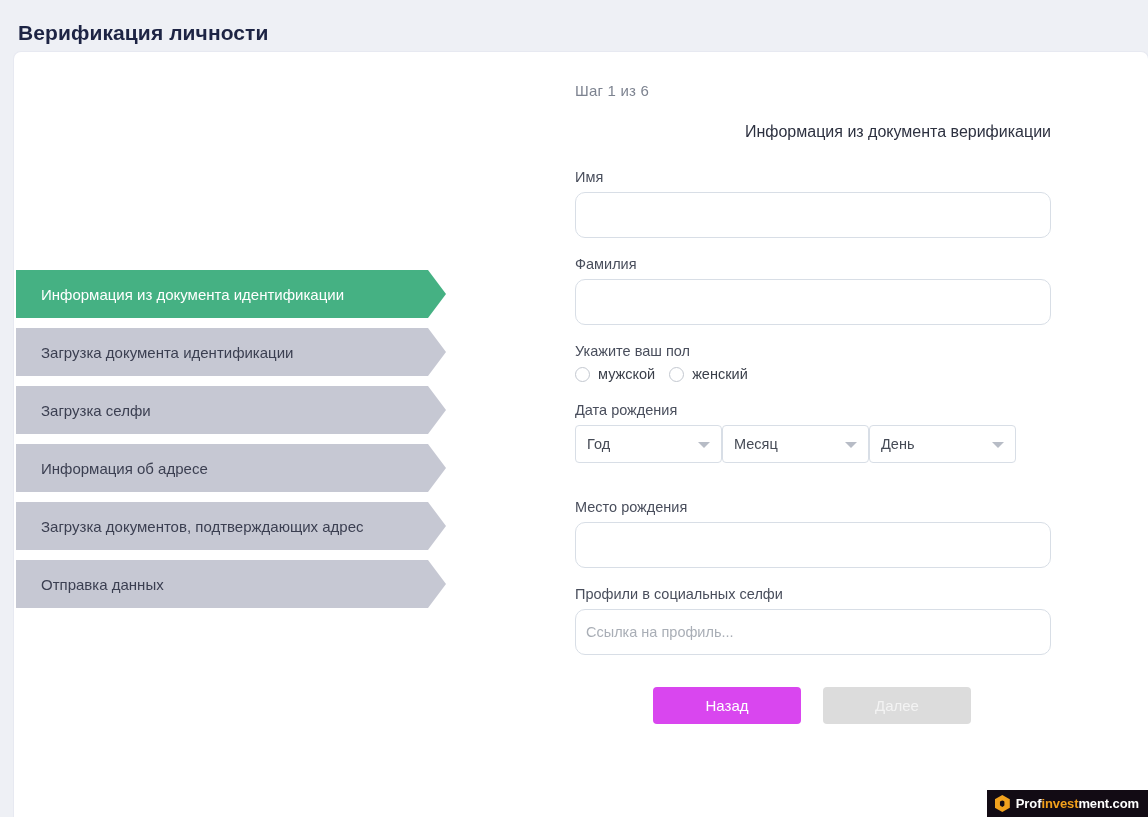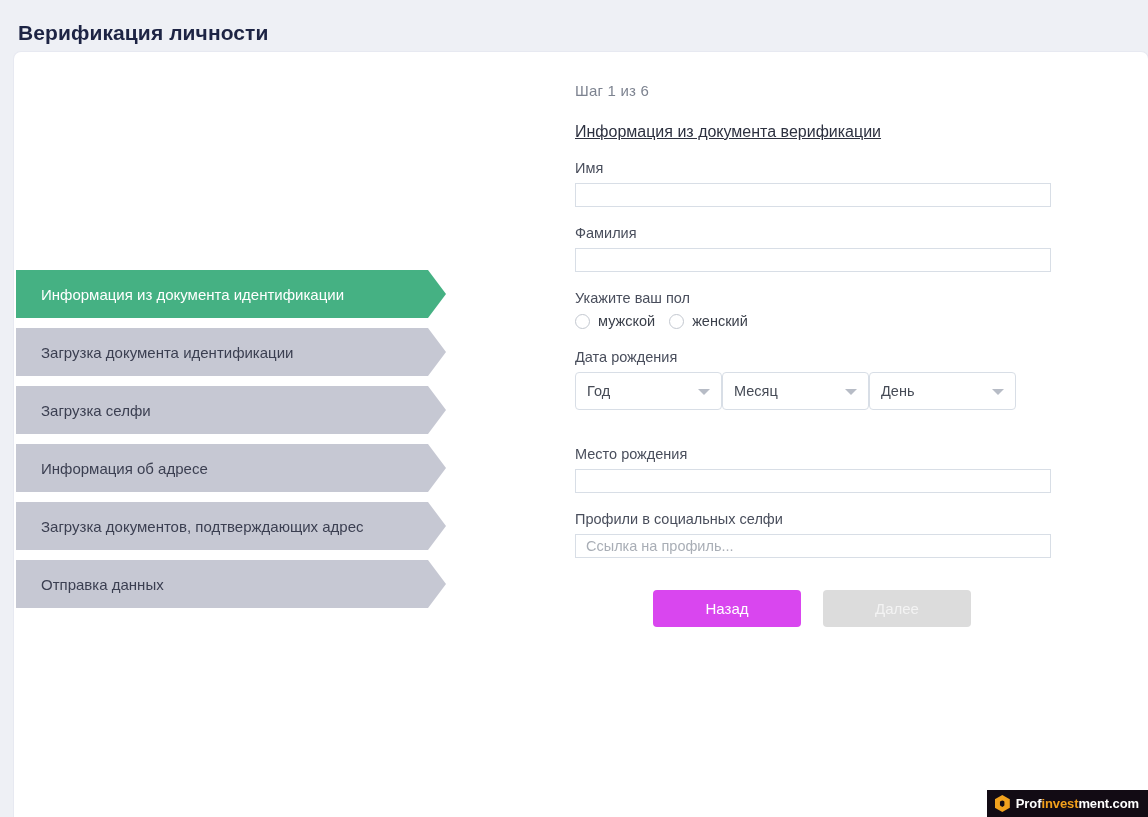--- a/index.html
+++ b/index.html
@@ -80,38 +80,37 @@
     width: 476px;
   }
   #step-counter {
     text-align: left;
     font-size: 15px;
     color: #7d8390;
     margin: 0 0 24px 0;
     letter-spacing: .2px;
   }
   #form-heading {
-    text-align: left;
+    text-align: right;
     font-size: 16px;
     color: #2d3140;
-    margin: 0 0 19px 0;
-    text-decoration: underline;
+    margin: 0 0 28px 0;
   }
   .field-label {
     font-size: 14.5px;
     color: #494e5c;
     margin-bottom: 7px;
   }
   .text-input {
     display: block;
     width: 476px;
-    height: 24px;
+    height: 46px;
     padding: 0 10px;
     border: 1px solid #d8dee6;
-    border-radius: 0;
+    border-radius: 10px;
     background: #fff;
     font-size: 14.5px;
     font-family: inherit;
     color: #33383f;
     outline: none;
   }
   .text-input::placeholder { color: #a9aeb6; }
   .field { margin-bottom: 18px; }
 
   

